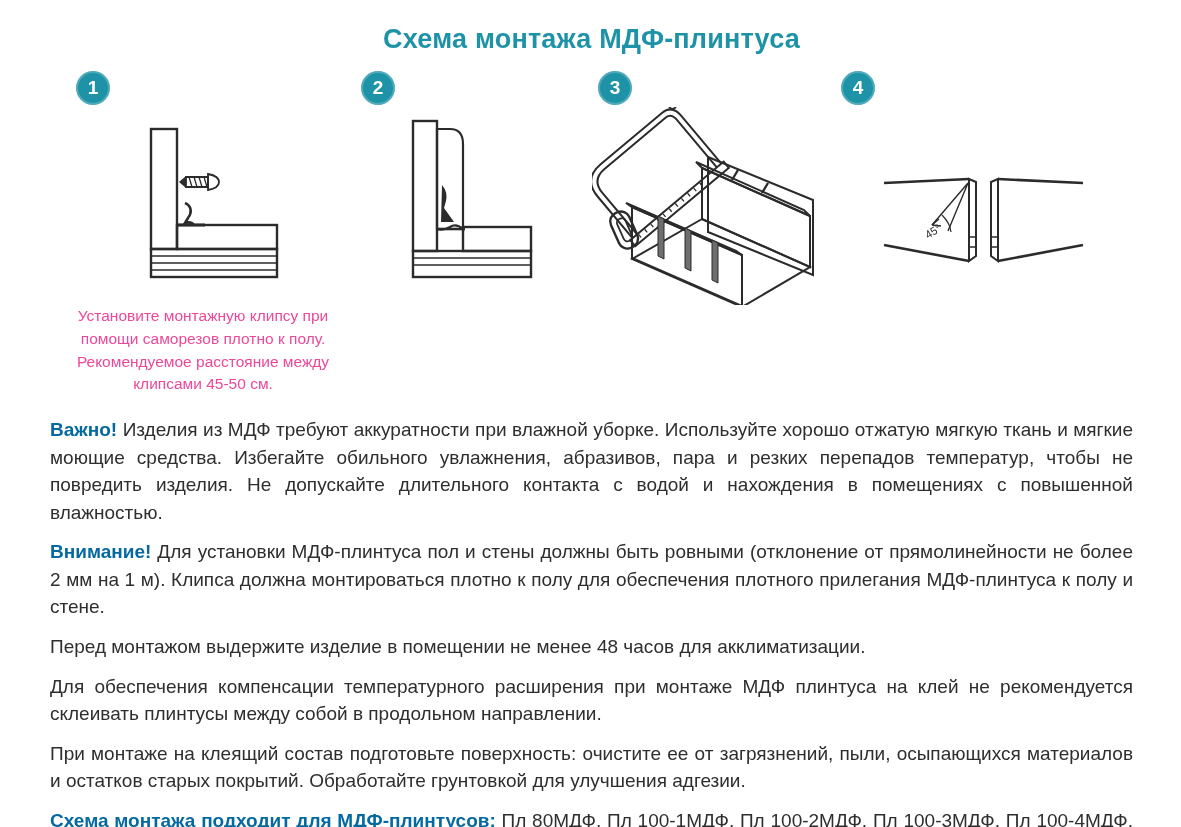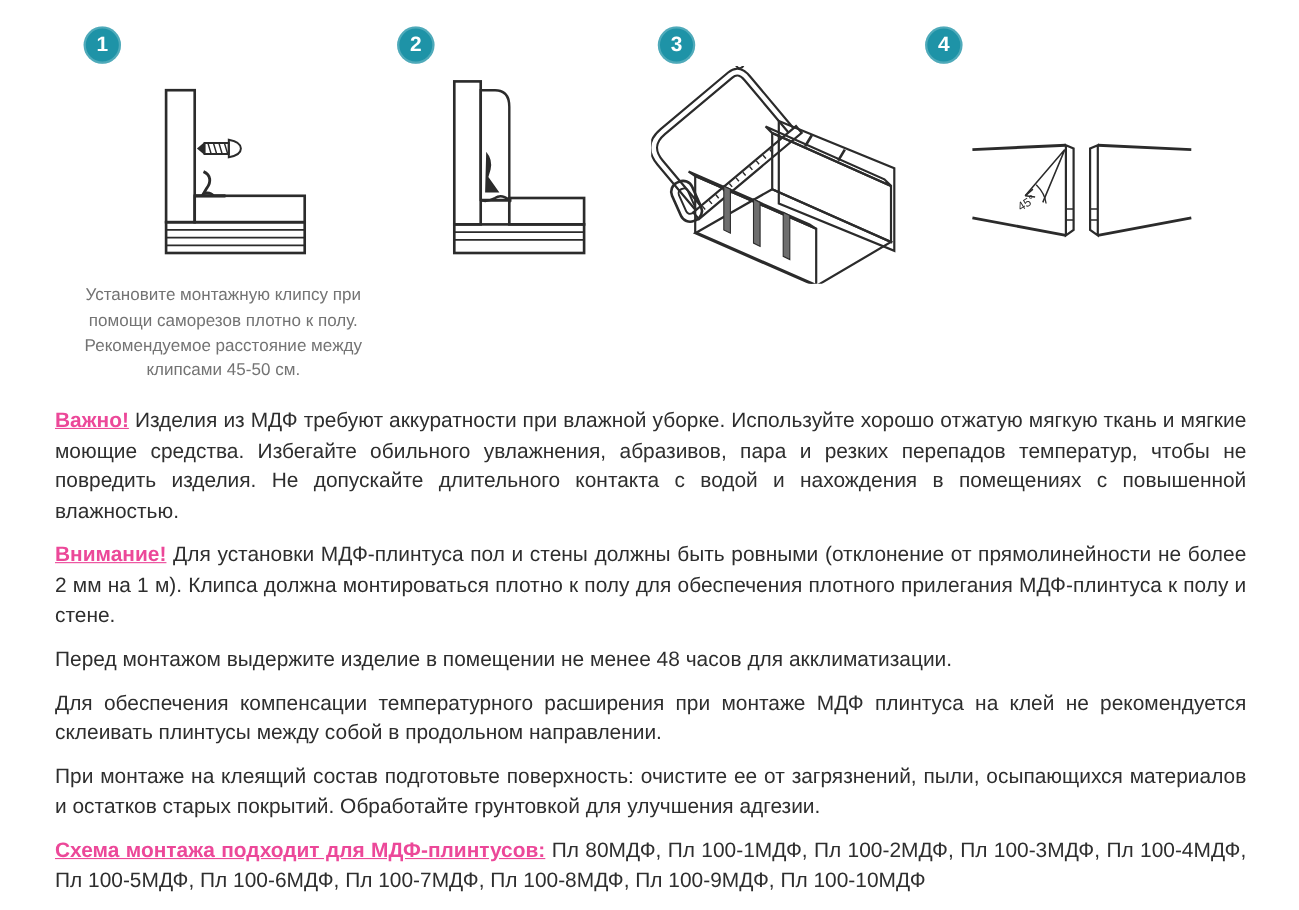--- a/index.html
+++ b/index.html
@@ -34,41 +34,42 @@
   .s1 .badge{margin-left:26px;}
   .s2 .badge{margin-left:2px;}
   .s3 .badge{margin-left:10px;}
   .s4 .badge{margin-left:8px;}
   .figure{height:192px;display:flex;justify-content:center;align-items:flex-start;}
   .s1 .figure svg{margin-top:20px;}
   .s2 .figure svg{margin-top:14px;}
   .s3 .figure svg{margin-top:2px;}
   .s4 .figure svg{margin-top:58px;}
   .caption{
-    font-size:15.5px;line-height:1.47;color:#737373;
+    font-size:15.5px;line-height:1.47;color:#ec4899;
     text-align:center;margin:8px auto 0 auto;
   }
   .s1 .caption{max-width:304px;}
   .s2 .caption{max-width:182px;}
   .s3 .caption{max-width:206px;}
   .s4 .caption{max-width:298px;}
   .notes p{
     font-size:19px;line-height:1.45;
     text-align:justify;
     margin:0 0 12px 0;
     color:#2e2e2e;
   }
-  .notes p b{color:#ec4899;text-decoration:underline;}
+  .notes p b{color:#0369a1;}
   .ln{stroke:#2b2b2b;fill:none;}
 </style>
 </head>
 <body>
 
 <div class="page">
 
+  <h1 class="title">Схема монтажа МДФ-плинтуса</h1>
 
   <div class="steps">
 
     <div class="step s1">
       <div class="badge">
         <span>1</span>
       </div>
       <div class="figure">
         <svg width="160" height="160" viewBox="0 0 160 160">
 

